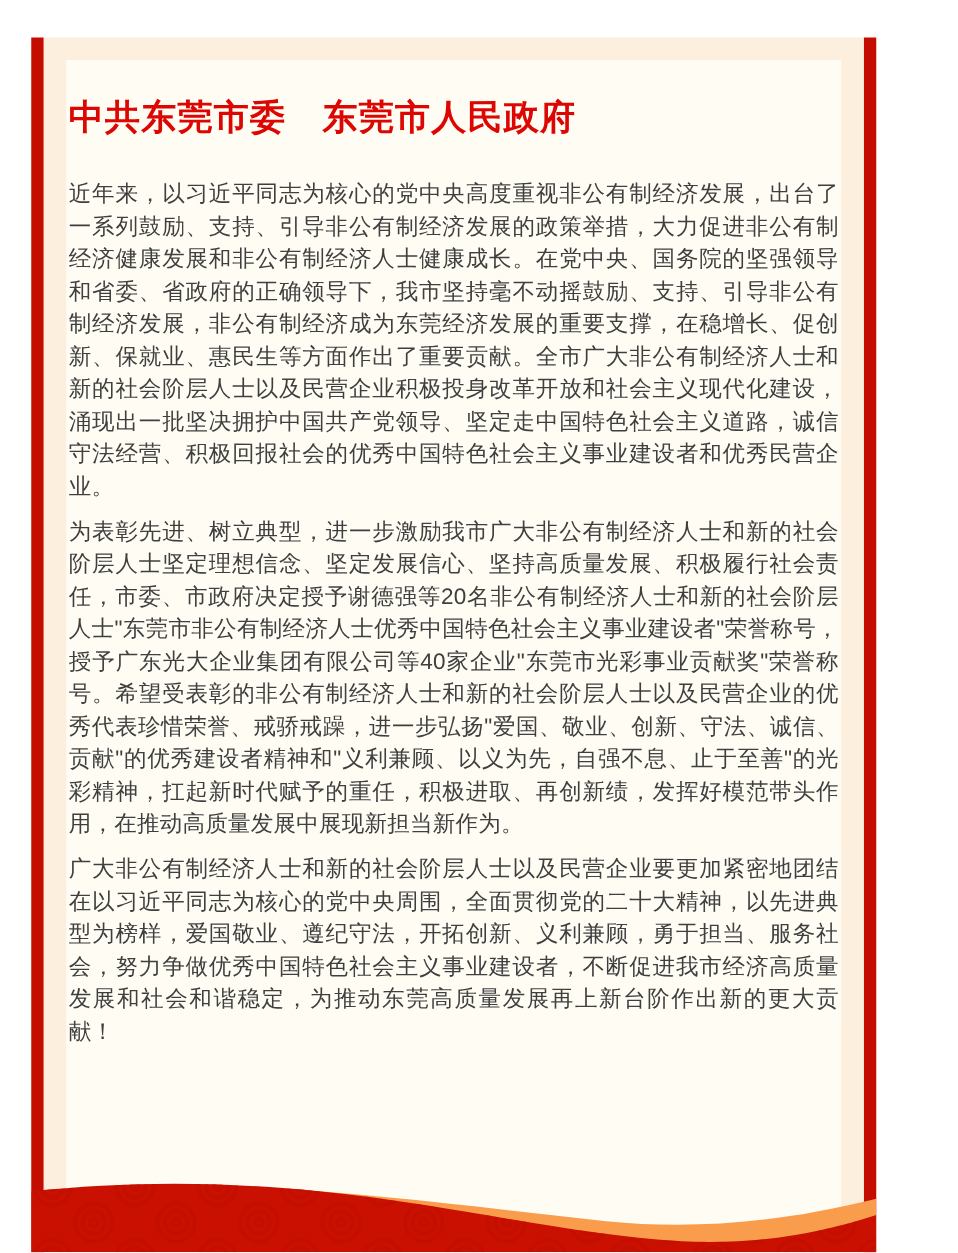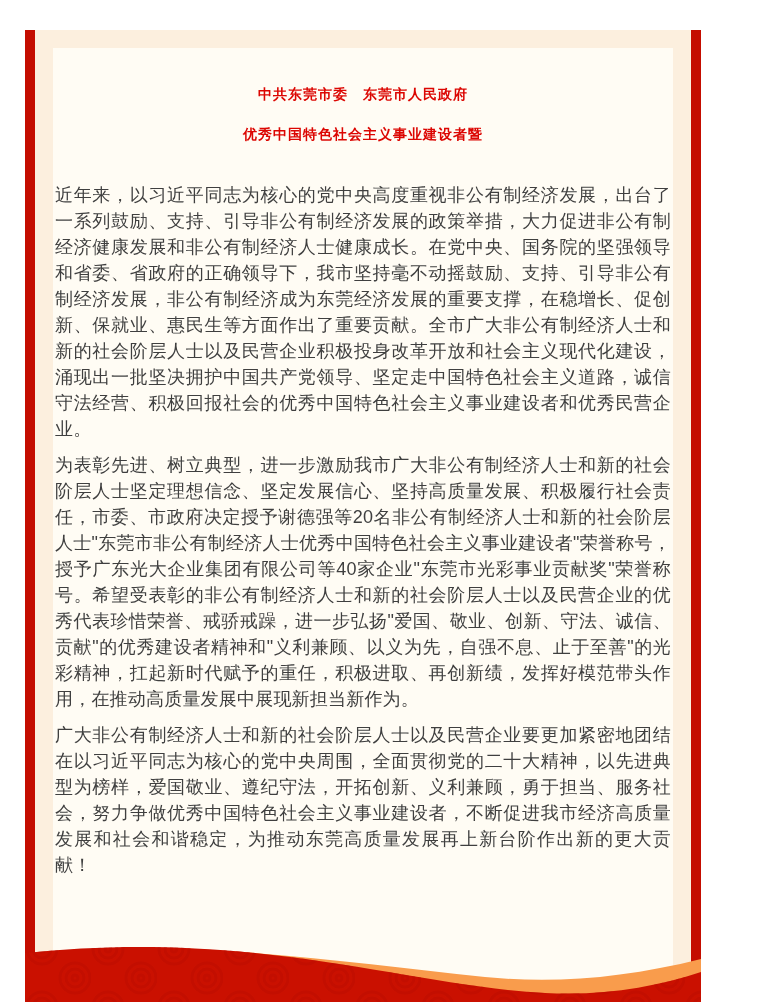--- a/index.html
+++ b/index.html
@@ -40,24 +40,24 @@
   .card-inner {
     box-sizing: border-box;
     width: 620px;
     height: 100%;
     background: var(--card-background, #fffcf4);
     padding: 26px 2px 0 2px;
     overflow: hidden;
   }
 
   .doc-title {
-    text-align: center;
+    text-align: left;
     color: var(--title-red, #dc0602);
     font-weight: bold;
-    font-size: 14px;
+    font-size: 28px;
     line-height: 40px;
     margin: 0 0 28px 0;
     letter-spacing: 1px;
   }
   .doc-body p {
     margin: 0 0 10px 0;
     font-size: 18px;
     line-height: 26px;
     color: var(--body-text, #3f3f3f);
     text-align: justify;
@@ -83,21 +83,20 @@
 <div class="page">
 
   <div class="side-bar left"></div>
   <div class="side-bar right"></div>
 
   <div class="card">
     <div class="card-inner">
 
       <div class="doc-title">
         <div>中共东莞市委　东莞市人民政府</div>
-        <div>优秀中国特色社会主义事业建设者暨</div>
       </div>
 
       <div class="doc-body">
         <p>近年来，以习近平同志为核心的党中央高度重视非公有制经济发展，出台了一系列鼓励、支持、引导非公有制经济发展的政策举措，大力促进非公有制经济健康发展和非公有制经济人士健康成长。在党中央、国务院的坚强领导和省委、省政府的正确领导下，我市坚持毫不动摇鼓励、支持、引导非公有制经济发展，非公有制经济成为东莞经济发展的重要支撑，在稳增长、促创新、保就业、惠民生等方面作出了重要贡献。全市广大非公有制经济人士和新的社会阶层人士以及民营企业积极投身改革开放和社会主义现代化建设，涌现出一批坚决拥护中国共产党领导、坚定走中国特色社会主义道路，诚信守法经营、积极回报社会的优秀中国特色社会主义事业建设者和优秀民营企业。</p>
         <p>为表彰先进、树立典型，进一步激励我市广大非公有制经济人士和新的社会阶层人士坚定理想信念、坚定发展信心、坚持高质量发展、积极履行社会责任，市委、市政府决定授予谢德强等20名非公有制经济人士和新的社会阶层人士"东莞市非公有制经济人士优秀中国特色社会主义事业建设者"荣誉称号，授予广东光大企业集团有限公司等40家企业"东莞市光彩事业贡献奖"荣誉称号。希望受表彰的非公有制经济人士和新的社会阶层人士以及民营企业的优秀代表珍惜荣誉、戒骄戒躁，进一步弘扬"爱国、敬业、创新、守法、诚信、贡献"的优秀建设者精神和"义利兼顾、以义为先，自强不息、止于至善"的光彩精神，扛起新时代赋予的重任，积极进取、再创新绩，发挥好模范带头作用，在推动高质量发展中展现新担当新作为。</p>
         <p>广大非公有制经济人士和新的社会阶层人士以及民营企业要更加紧密地团结在以习近平同志为核心的党中央周围，全面贯彻党的二十大精神，以先进典型为榜样，爱国敬业、遵纪守法，开拓创新、义利兼顾，勇于担当、服务社会，努力争做优秀中国特色社会主义事业建设者，不断促进我市经济高质量发展和社会和谐稳定，为推动东莞高质量发展再上新台阶作出新的更大贡献！</p>
       </div>
 
     </div>
   </div>

